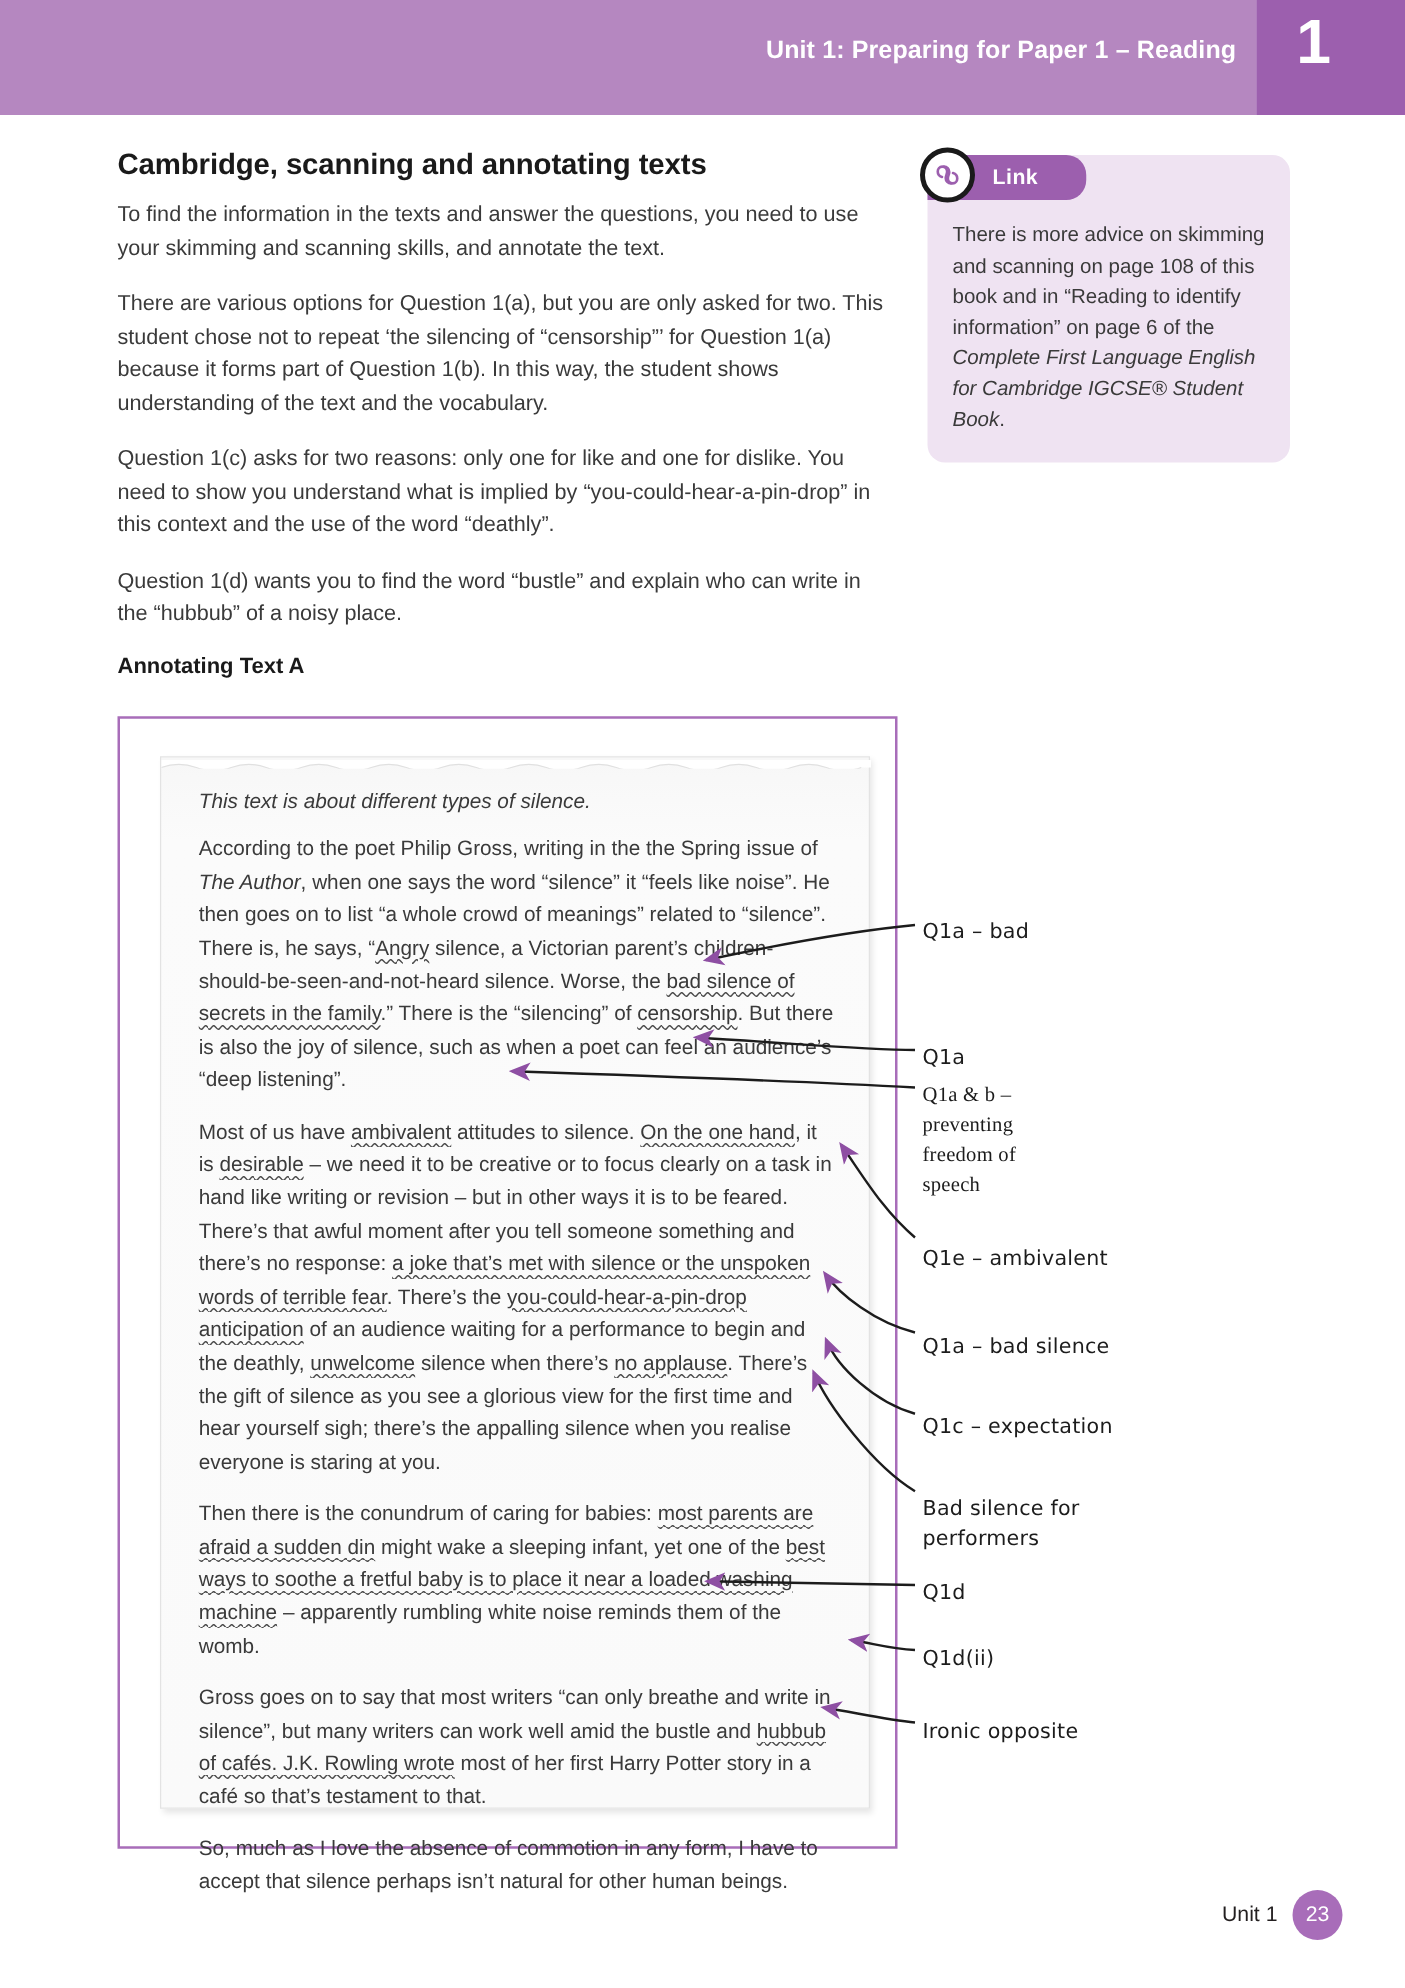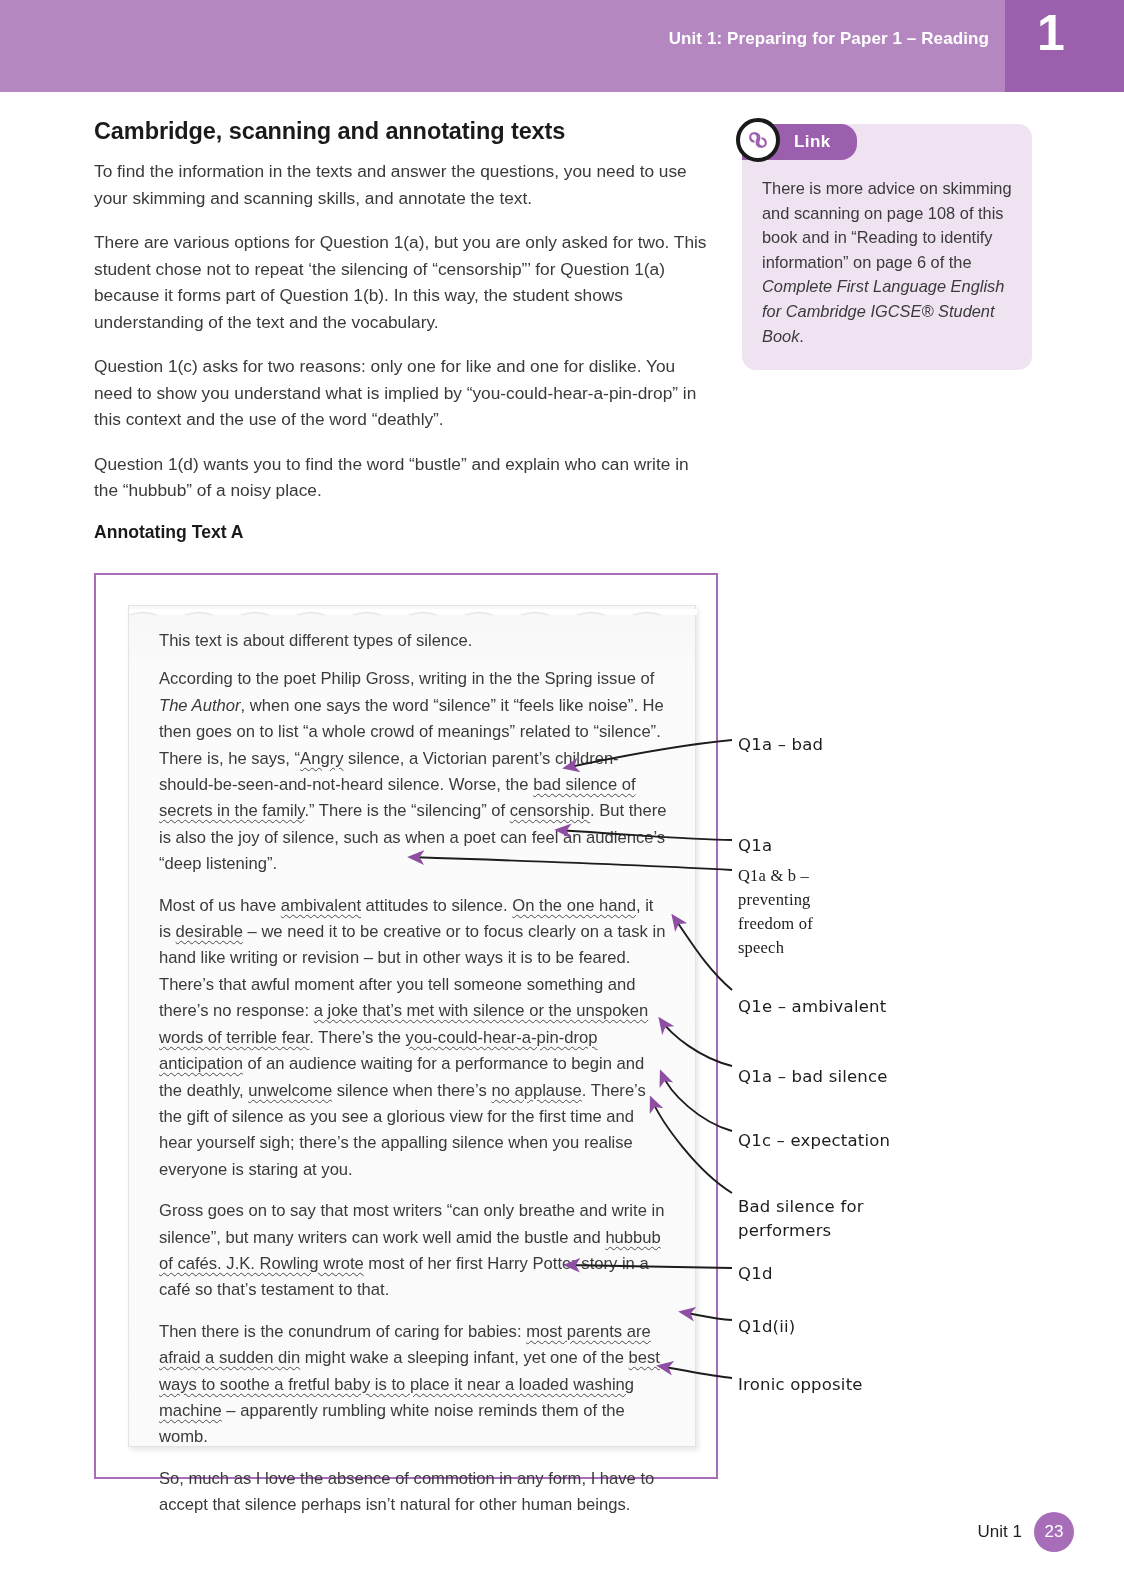--- a/index.html
+++ b/index.html
@@ -26,21 +26,21 @@
     border-bottom-left-radius: 0;
   }
   .header-bar .band-dark {
     position: absolute; left: 1005px; top: 0;
     width: 119px; height: 92px;
     background: #9c5fae;
   }
   .header-title {
     position: absolute;
     right: 135px; top: 29px;
-    font-size: 17px;
+    font-size: 20px;
     font-weight: bold;
     color: #ffffff;
     letter-spacing: .1px;
     white-space: nowrap;
   }
   .header-unitnum {
     position: absolute;
     left: 1037px; top: 8px;
     font-size: 50px;
     font-weight: bold;
@@ -81,21 +81,21 @@
     width: 290px;
     background: #efe3f2;
     border-radius: 14px;
     box-sizing: border-box;
     padding: 52px 20px 22px 20px;
   }
   .link-tab {
     position: absolute;
     left: 0px; top: 0px;
     height: 36px;
-    padding: 0 26px 0 52px;
+    padding: 0 38px 0 52px;
     background: #9c5fae;
     border-top-left-radius: 14px;
     border-bottom-right-radius: 16px;
     border-top-right-radius: 16px;
     display: flex; align-items: center;
   }
   .link-tab-label {
     color: #fff; font-weight: bold; font-size: 17px;
     letter-spacing: .4px;
   }
@@ -173,21 +173,21 @@
     position: absolute; left: 0; top: -1px;
     width: 568px; height: 10px;
     overflow: hidden;
   }
   .passage {
     font-size: 16.6px;
     line-height: 26.4px;
     color: #3a3a3a;
   }
   .passage p { margin: 0 0 15px 0; }
-  .passage p.intro { margin-bottom: 12px; }
+  .passage p.intro { font-style: italic; margin-bottom: 12px; }
   .wavy {
     text-decoration: underline;
     text-decoration-style: wavy;
     text-decoration-thickness: .8px;
     text-underline-offset: 3px;
     text-decoration-color: #4a4a4a;
   }
 
   
   .anno-layer {
@@ -260,22 +260,22 @@
       <div class="torn">
         <svg width="568" height="10" viewBox="0 0 568 10" preserveAspectRatio="none" aria-hidden="true">
           <path d="M0,6 Q14,1 28,6 T56,6 T84,6 T112,6 T140,6 T168,6 T196,6 T224,6 T252,6 T280,6 T308,6 T336,6 T364,6 T392,6 T420,6 T448,6 T476,6 T504,6 T532,6 T560,6 L568,6 L568,0 L0,0 Z" fill="#ffffff"></path>
           <path d="M0,6 Q14,1 28,6 T56,6 T84,6 T112,6 T140,6 T168,6 T196,6 T224,6 T252,6 T280,6 T308,6 T336,6 T364,6 T392,6 T420,6 T448,6 T476,6 T504,6 T532,6 T560,6" fill="none" stroke="#e0e0e0" stroke-width="1"></path>
         </svg>
       </div>
       <div class="passage" id="passage-root">
           <p class="intro">This text is about different types of silence.</p>
           <p><span>According to the poet Philip Gross, writing in the the Spring issue of </span><span style="font-style: italic;">The Author</span><span>, when one says the word “silence” it “feels like noise”. He then goes on to list “a whole crowd of meanings” related to “silence”. There is, he says, “</span><span class="wavy">Angry</span><span> silence, a Victorian parent’s children-should-be-seen-and-not-heard silence. Worse, the </span><span class="wavy">bad silence of secrets in the family</span><span>.” There is the “silencing” of </span><span class="wavy">censorship</span><span>. But there is also the joy of silence, such as when a poet can feel an audience’s “deep listening”.</span></p>
           <p><span>Most of us have </span><span class="wavy">ambivalent</span><span> attitudes to silence. </span><span class="wavy">On the one hand</span><span>, it is </span><span class="wavy">desirable</span><span> – we need it to be creative or to focus clearly on a task in hand like writing or revision – but in other ways it is to be feared. There’s that awful moment after you tell someone something and there’s no response: </span><span class="wavy">a joke that’s met with silence or the unspoken words of terrible fear</span><span>. There’s the </span><span class="wavy">you-could-hear-a-pin-drop anticipation</span><span> of an audience waiting for a performance to begin and the deathly, </span><span class="wavy">unwelcome</span><span> silence when there’s </span><span class="wavy">no applause</span><span>. There’s the gift of silence as you see a glorious view for the first time and hear yourself sigh; there’s the appalling silence when you realise everyone is staring at you.</span></p>
+          <p><span>Then there is the conundrum of caring for babies: </span><span class="wavy">most parents are afraid a sudden din</span><span> might wake a sleeping infant, yet one of the </span><span class="wavy">best ways to soothe a fretful baby is to place it near a loaded washing machine</span><span> – apparently rumbling white noise reminds them of the womb.</span></p>
           <p><span>Gross goes on to say that most writers “can only breathe and write in silence”, but many writers can work well amid the bustle and </span><span class="wavy">hubbub of cafés. J.K. Rowling wrote</span><span> most of her first Harry Potter story in a café so that’s testament to that.</span></p>
-          <p><span>Then there is the conundrum of caring for babies: </span><span class="wavy">most parents are afraid a sudden din</span><span> might wake a sleeping infant, yet one of the </span><span class="wavy">best ways to soothe a fretful baby is to place it near a loaded washing machine</span><span> – apparently rumbling white noise reminds them of the womb.</span></p>
           <p><span>So, much as I love the absence of commotion in any form, I have to accept that silence perhaps isn’t natural for other human beings.</span></p>
         </div>
     </div>
   </div>
 </div>
 
 <div class="anno-layer">
   <svg width="1124" height="1590" style="position:absolute;left:0;top:0" aria-hidden="true">
     <defs>
       <marker id="ah" markerWidth="9" markerHeight="9" refX="7.5" refY="4.5" orient="auto">

